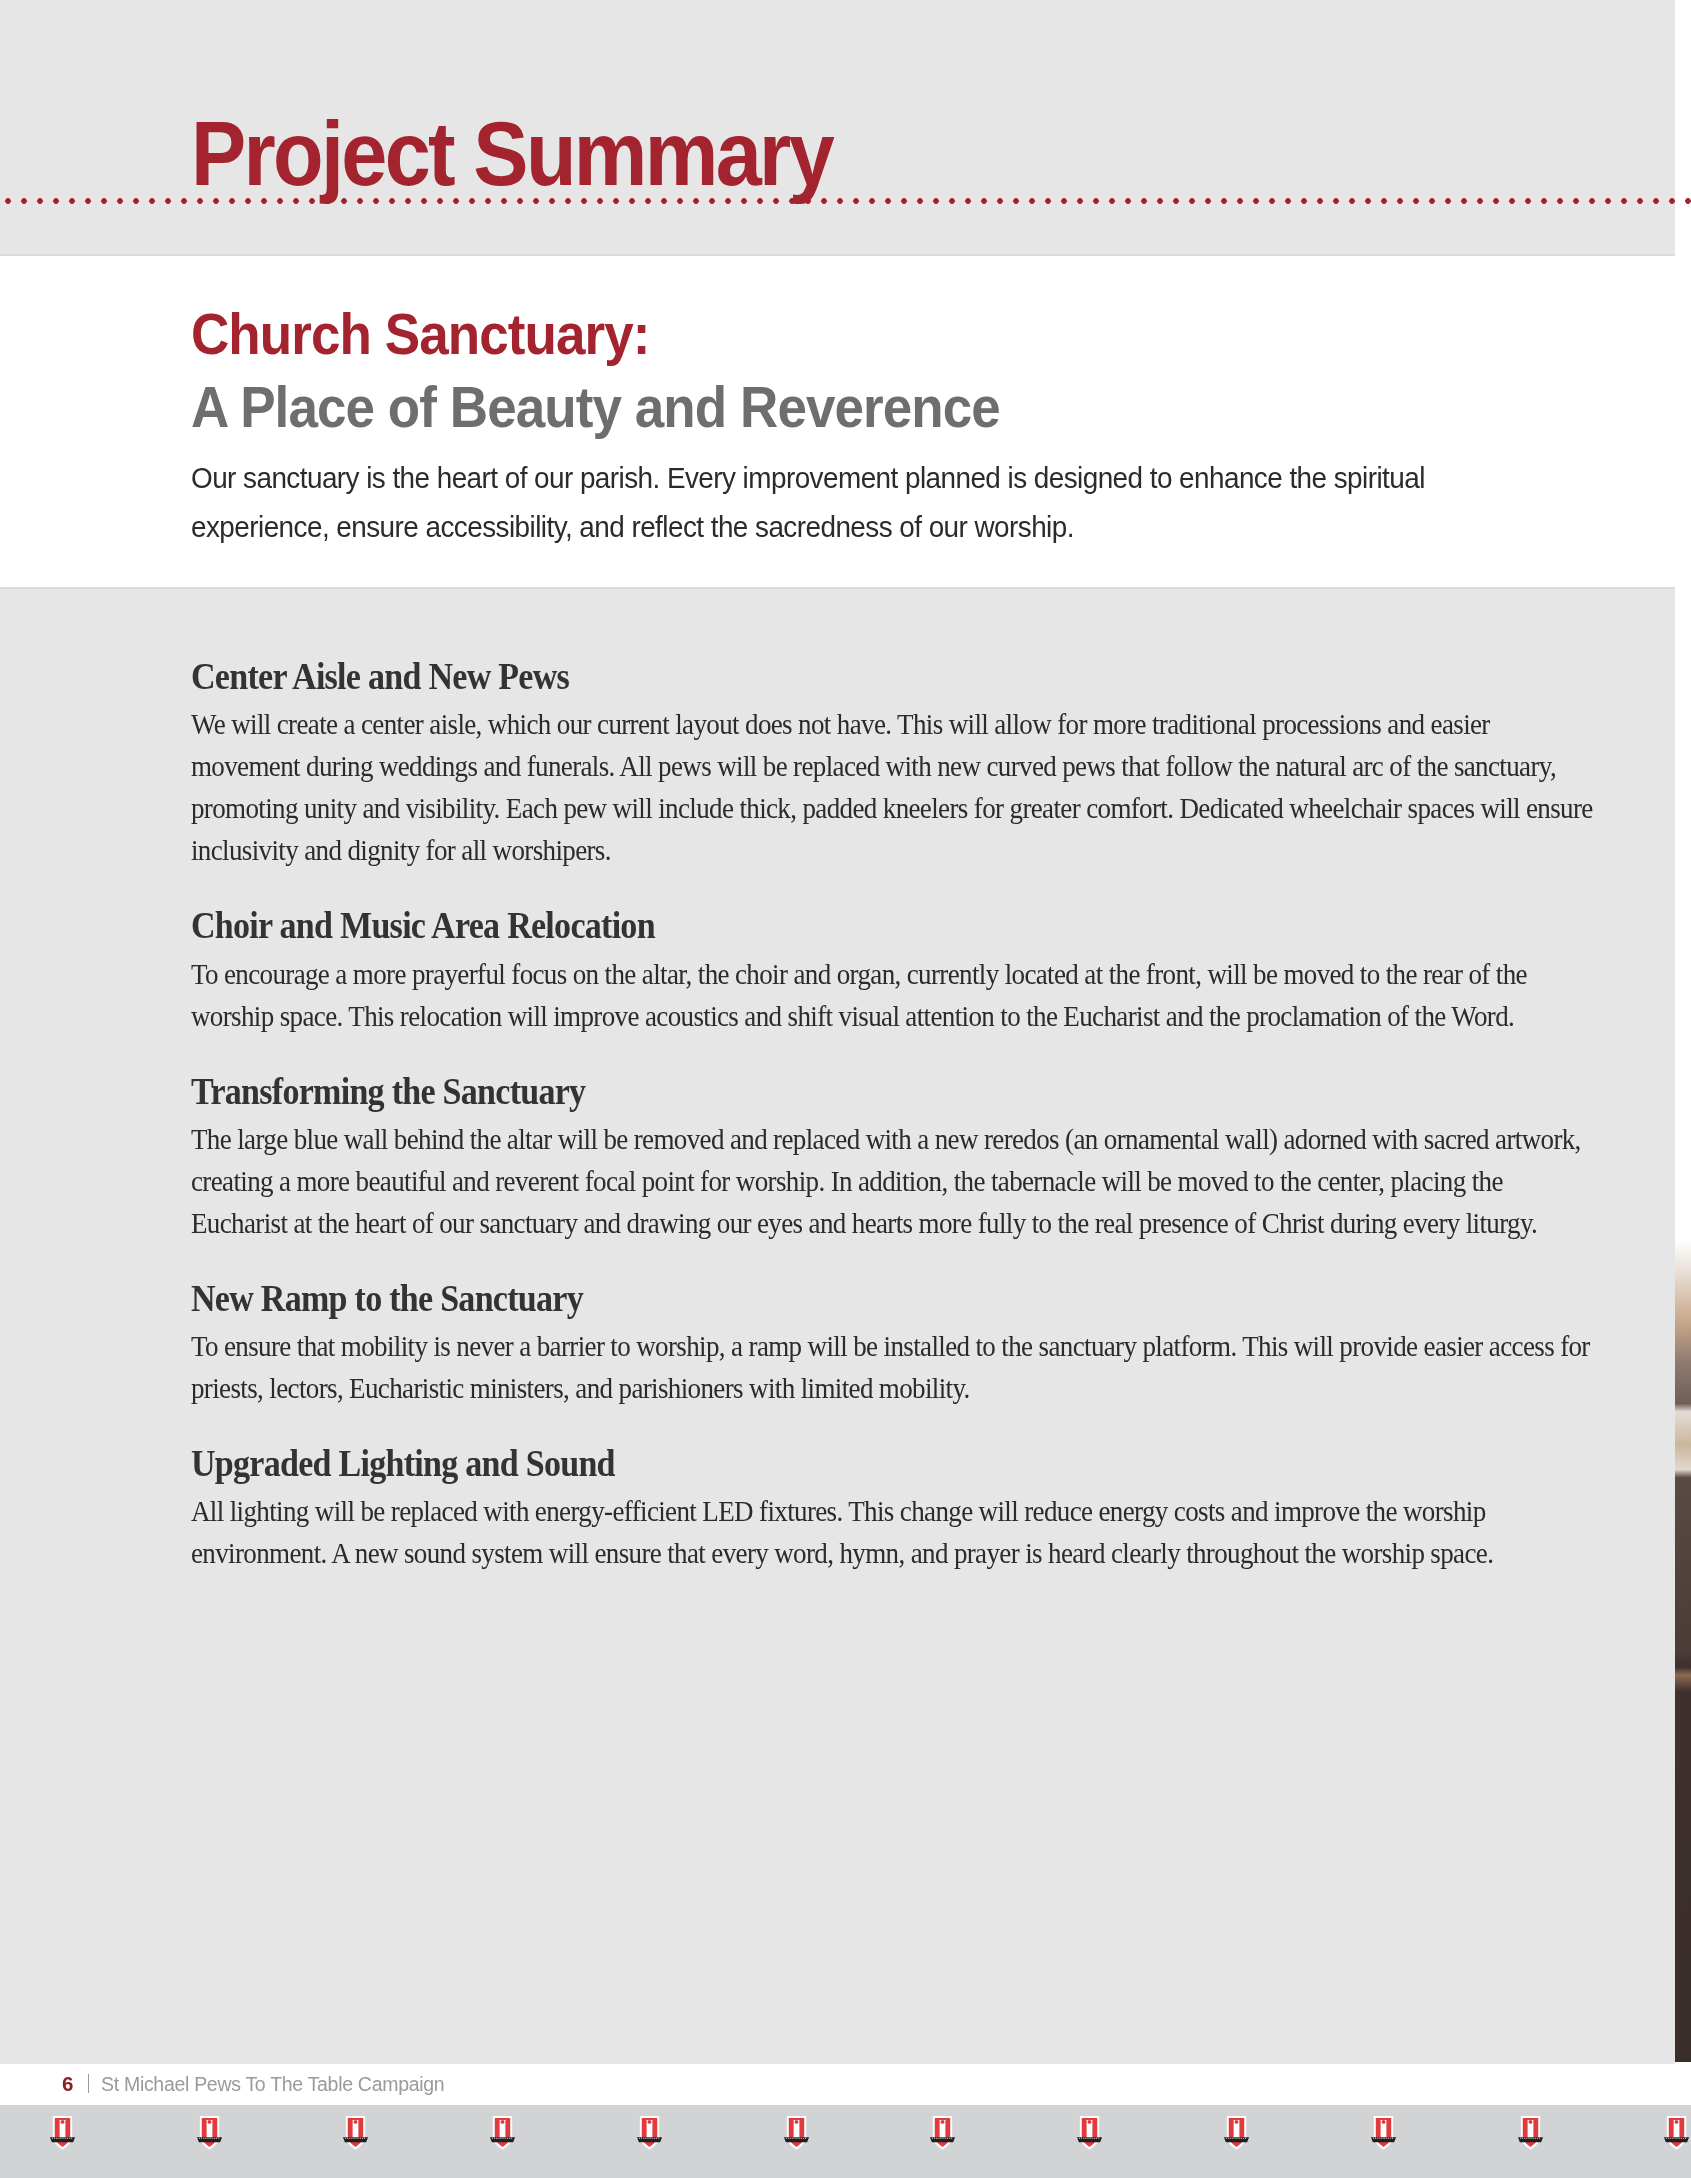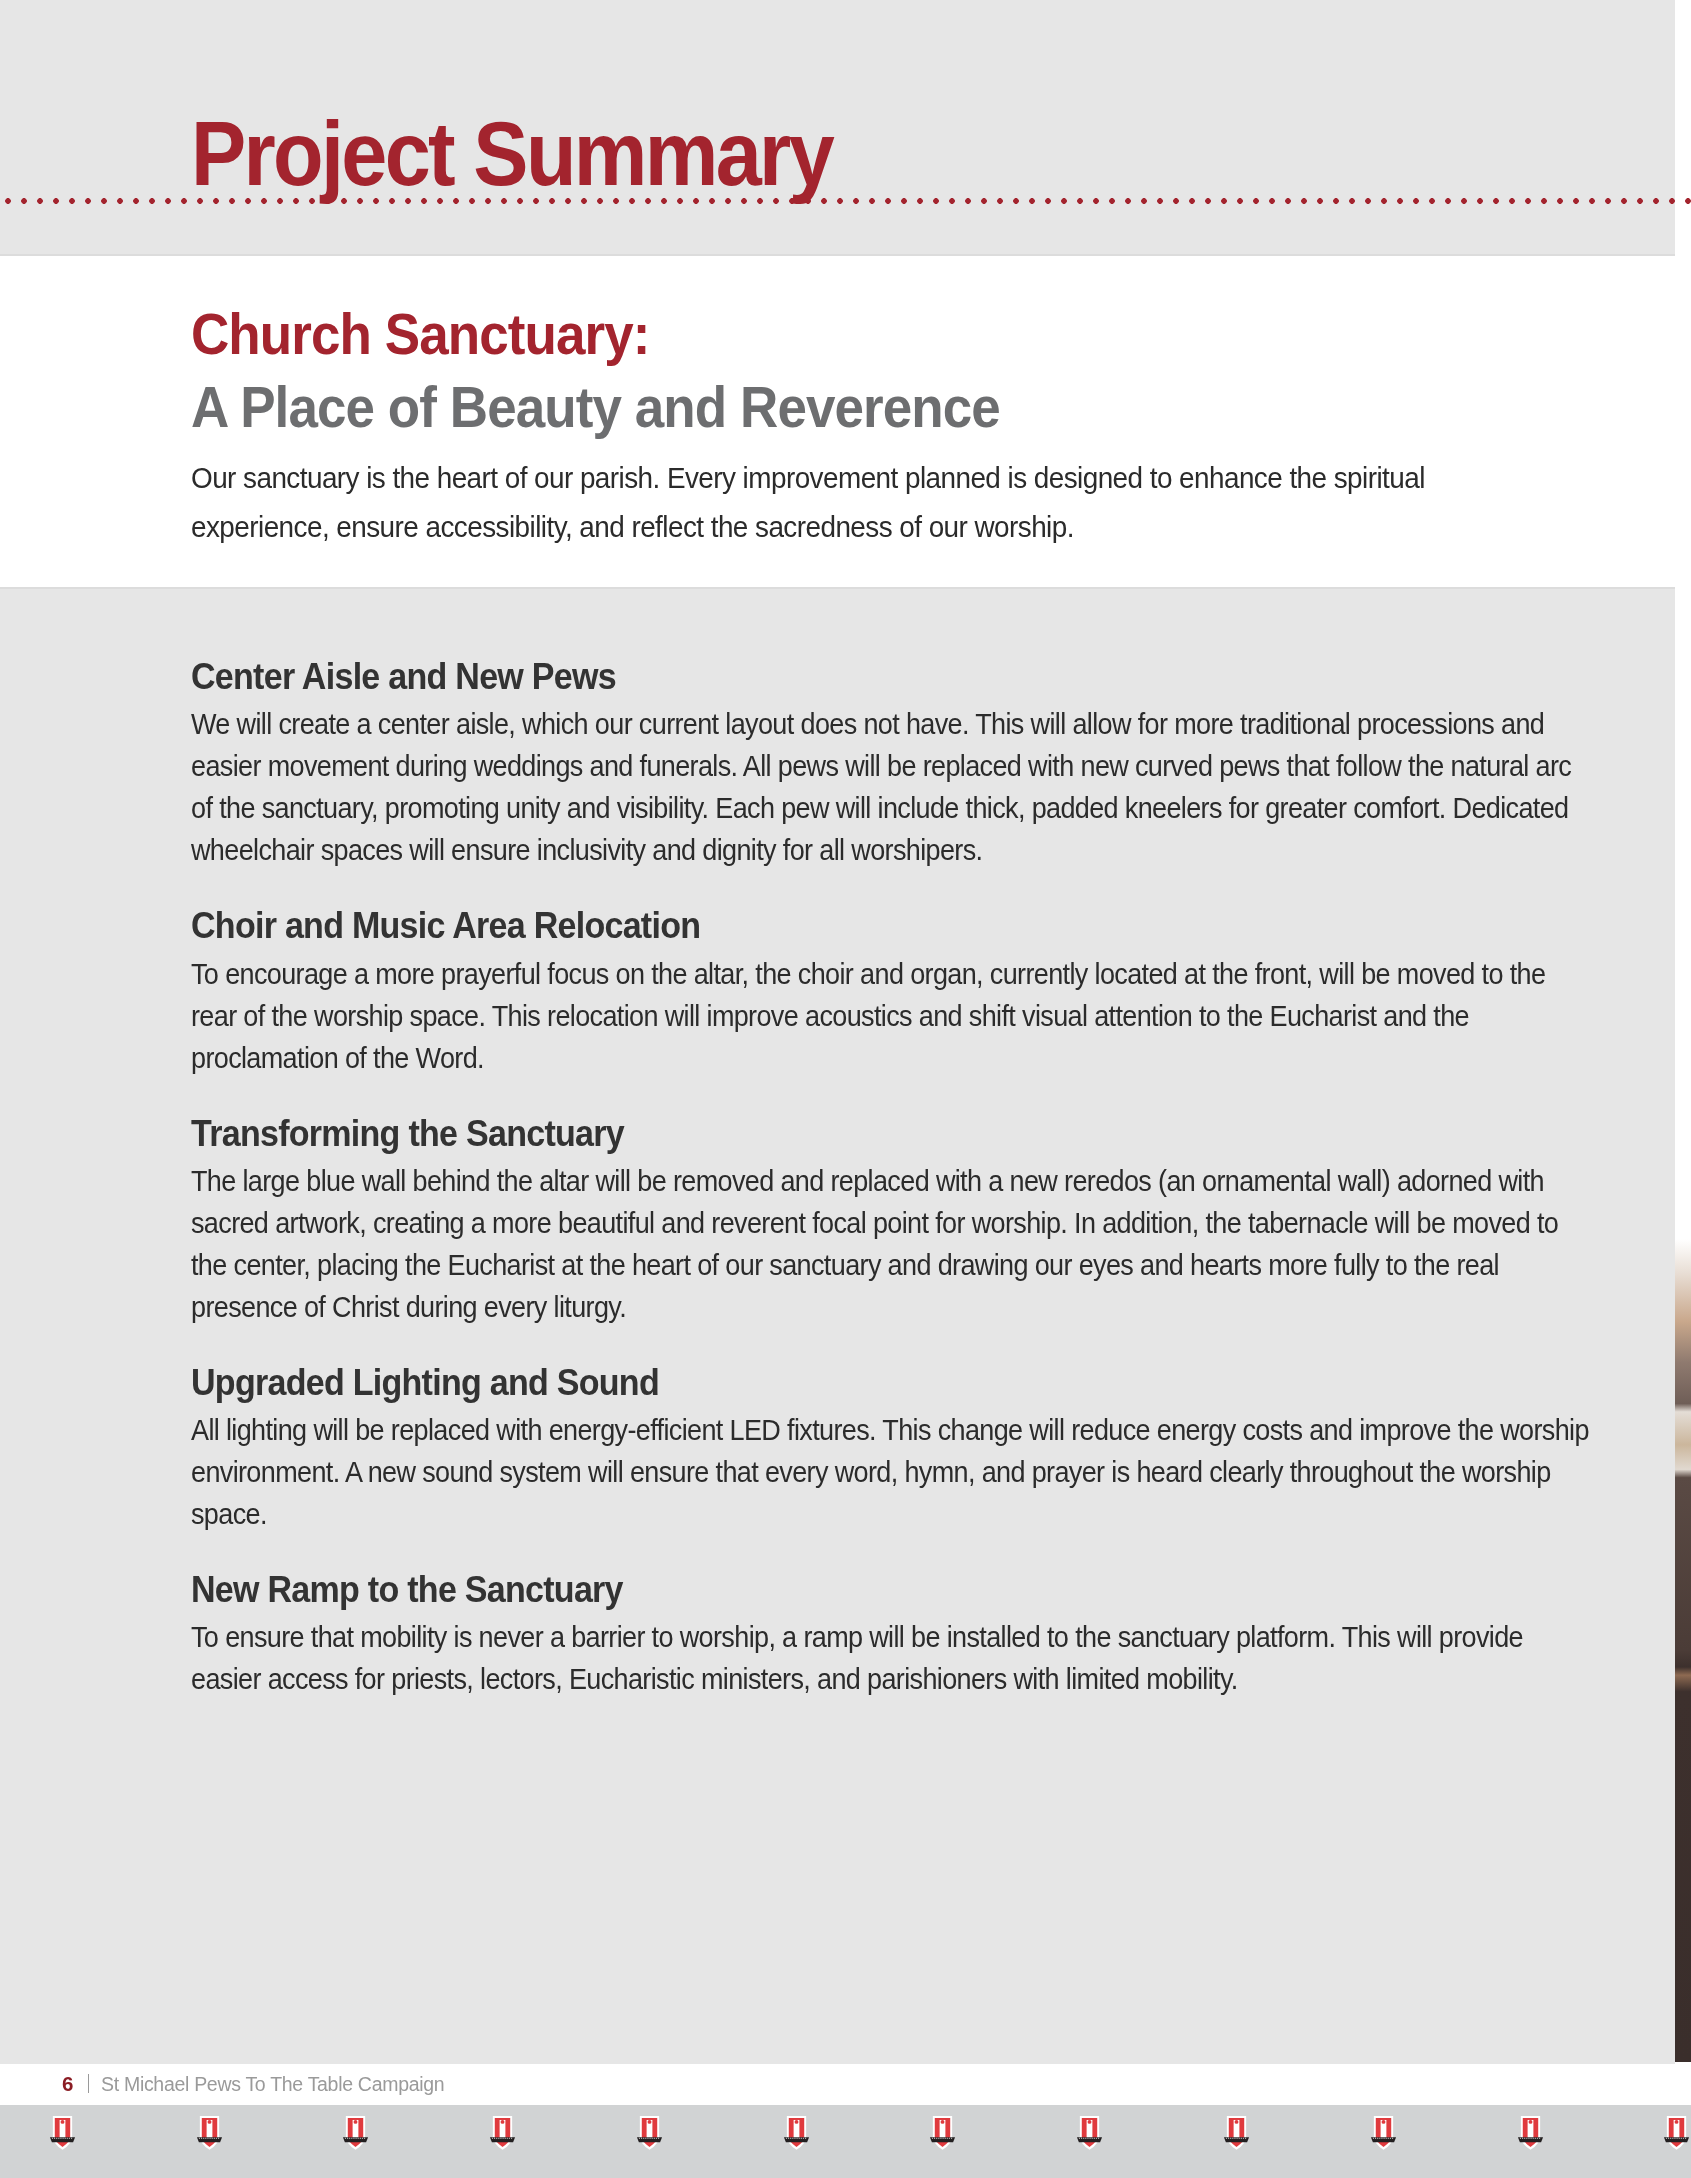--- a/index.html
+++ b/index.html
@@ -56,21 +56,21 @@
   .photo-strip {
     position: absolute; left: 1675px; top: 1239px; width: 16.6px; height: 823px;
     background: linear-gradient(to bottom,
       #ffffff 0%, #e9dfd6 4%, #c9a88c 10%, #8f7a6f 15%, #6f5e57 20%,
       #e4ddd6 21%, #cbb69c 25%, #e1d9d0 28%, #5a4a44 29%, #4b3c37 50%,
       #3d302d 52%, #8e6a52 53%, #3d302d 55%, #3a2e2b 100%);
   }
   .sections {
     position: absolute; left: 191px; top: 655px; width: 1463px;
   }
-  .section { margin-bottom: 33px; }
+  .section { margin-bottom: 33px; font-family: Liberation Serif, serif; }
   .section h2 {
     margin: 0; font-weight: bold; font-size: 37px; line-height: 1.2;
     color: #333333; letter-spacing: -0.8px;
     transform: scaleX(0.92); transform-origin: left top;
   }
   .section p {
     margin: 3.9px 0 0 0; font-size: 30px; line-height: 42px; color: #2b2b2b;
     letter-spacing: -0.7px; width: 1560px;
     transform: scaleX(0.9); transform-origin: left top;
   }
@@ -120,26 +120,26 @@
   </div>
   <div class="section">
     <h2>Choir and Music Area Relocation</h2>
     <p>To encourage a more prayerful focus on the altar, the choir and organ, currently located at the front, will be moved to the rear of the worship space. This relocation will improve acoustics and shift visual attention to the Eucharist and the proclamation of the Word.</p>
   </div>
   <div class="section">
     <h2>Transforming the Sanctuary</h2>
     <p>The large blue wall behind the altar will be removed and replaced with a new reredos (an ornamental wall) adorned with sacred artwork, creating a more beautiful and reverent focal point for worship. In addition, the tabernacle will be moved to the center, placing the Eucharist at the heart of our sanctuary and drawing our eyes and hearts more fully to the real presence of Christ during every liturgy.</p>
   </div>
   <div class="section">
+    <h2>New Ramp to the Sanctuary</h2>
+    <p>To ensure that mobility is never a barrier to worship, a ramp will be installed to the sanctuary platform. This will provide easier access for priests, lectors, Eucharistic ministers, and parishioners with limited mobility.</p>
+  </div>
+  <div class="section">
     <h2>Upgraded Lighting and Sound</h2>
     <p>All lighting will be replaced with energy-efficient LED fixtures. This change will reduce energy costs and improve the worship environment. A new sound system will ensure that every word, hymn, and prayer is heard clearly throughout the worship space.</p>
-  </div>
-  <div class="section">
-    <h2>New Ramp to the Sanctuary</h2>
-    <p>To ensure that mobility is never a barrier to worship, a ramp will be installed to the sanctuary platform. This will provide easier access for priests, lectors, Eucharistic ministers, and parishioners with limited mobility.</p>
   </div>
 </div>
 
 <div class="footer">
   <span class="footer-page-num">6</span>
   <span class="footer-sep"></span>
   <span class="footer-title">St Michael Pews To The Table Campaign</span>
 </div>
 
 <div class="crest-band" id="crest-band">

